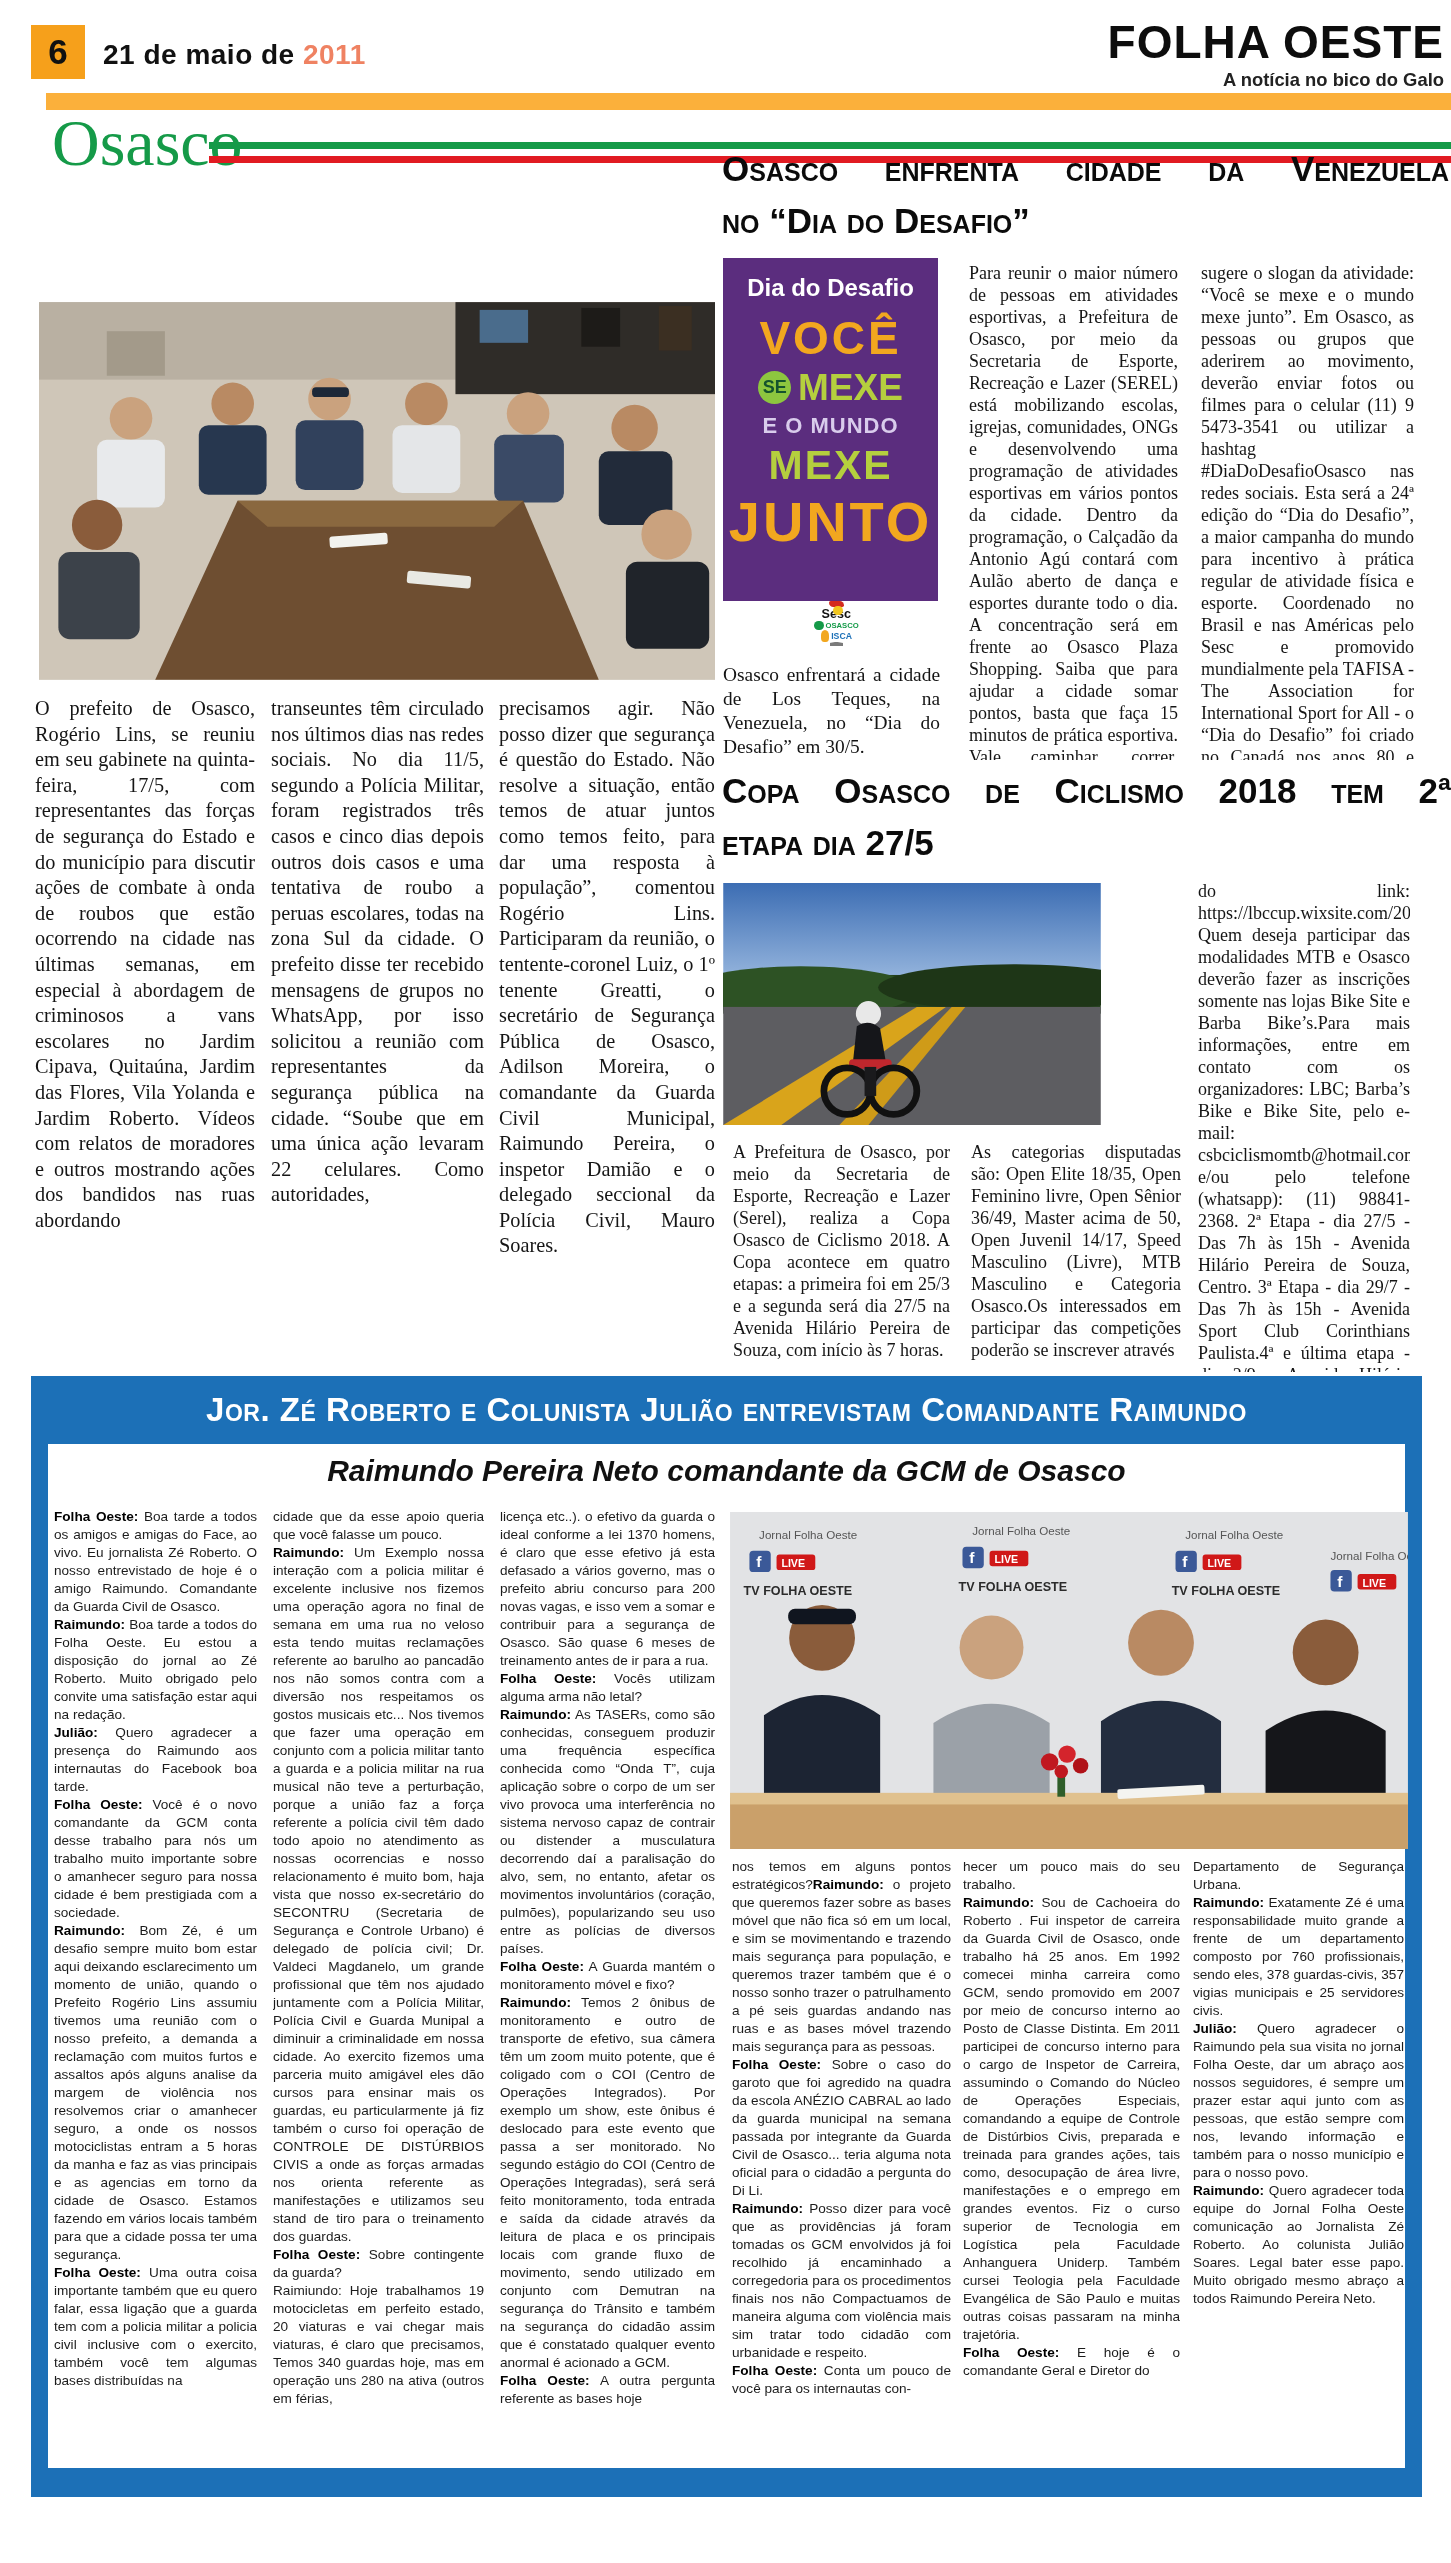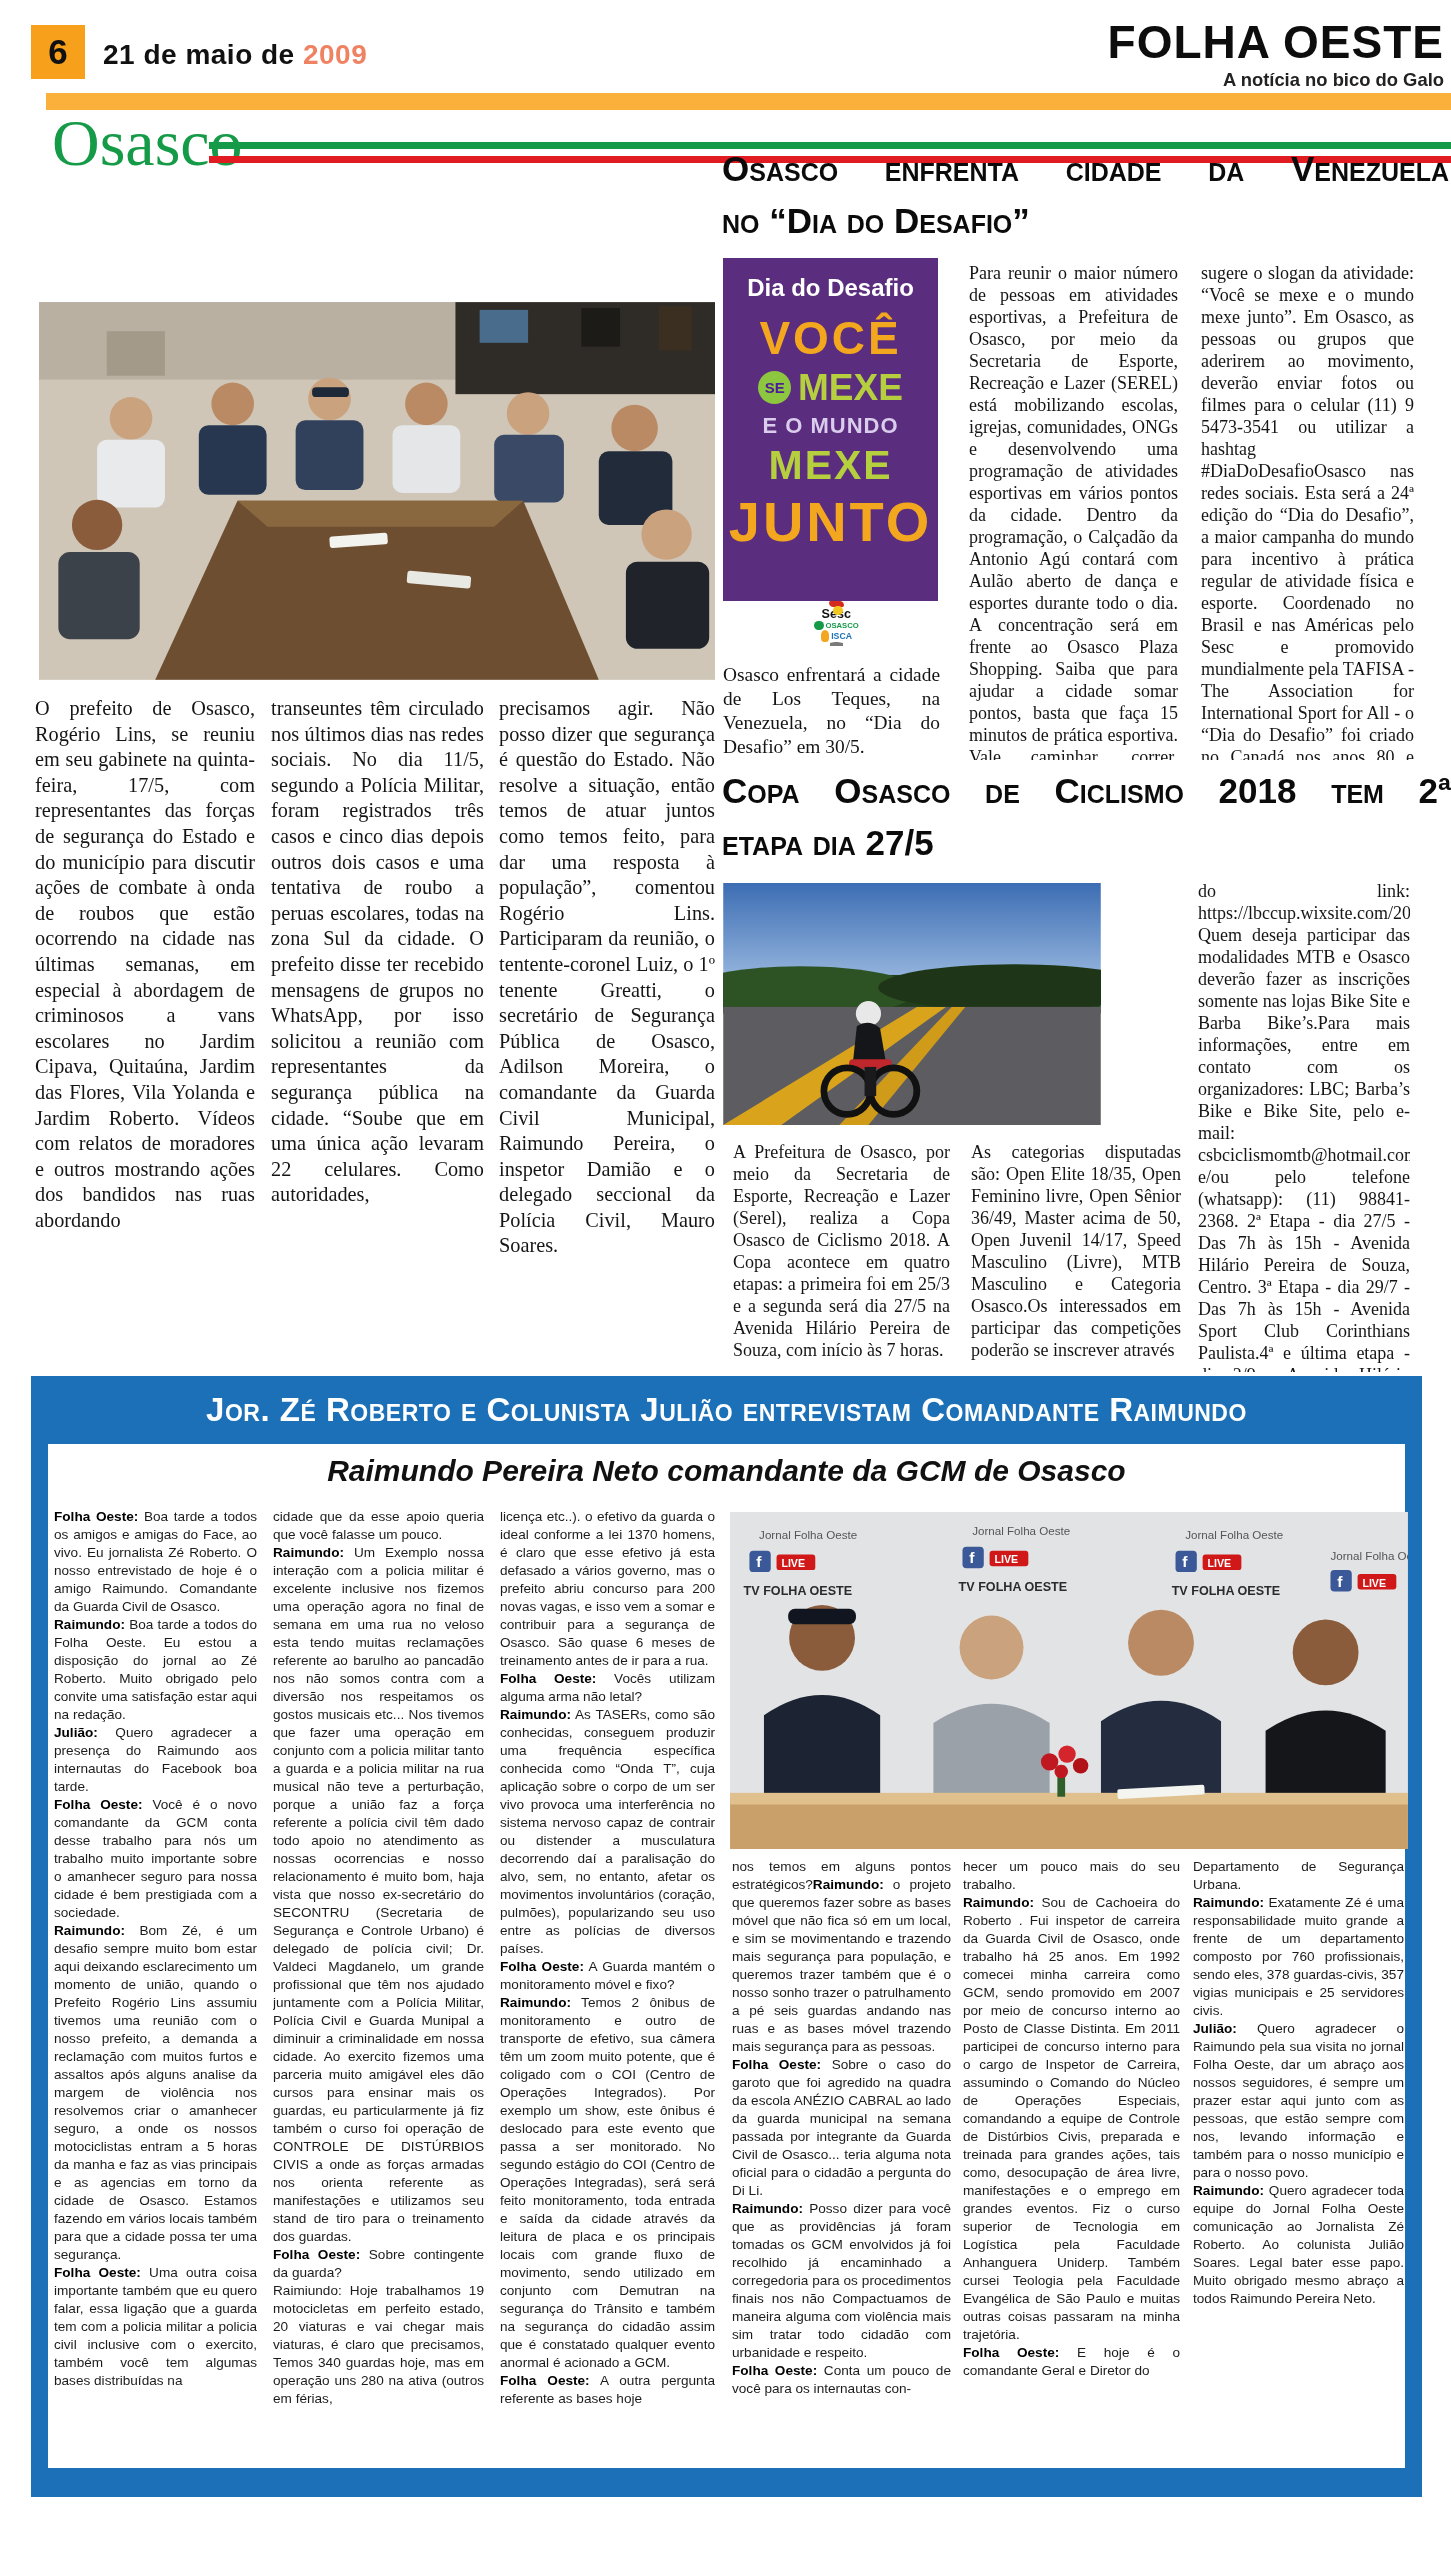--- a/index.html
+++ b/index.html
@@ -31,22 +31,22 @@
   .banner{background:#1c70b7;color:#fff;font-weight:bold;font-variant:small-caps;
           font-size:33px;display:flex;align-items:center;justify-content:center;letter-spacing:0.5px;}
   .subtitle{background:#fff;color:#111;font-weight:bold;font-style:italic;font-size:30px;
             display:flex;align-items:center;justify-content:center;}
   .bluebar{background:#1c70b7;}
   
   .poster{background:#5b2d7e;display:flex;flex-direction:column;align-items:center;}
   .poster-title{color:#fff;font-weight:bold;font-size:24px;margin-top:15.5px;}
   .poster-voce{color:#f2a71f;font-weight:bold;font-size:46px;letter-spacing:2.9px;margin-top:13.6px;line-height:1;}
   .poster-row{display:flex;align-items:center;gap:6.8px;margin-top:7.7px;}
-  .poster-se{width:33px;height:33px;border-radius:50%;background:#8dc63f;color:#4c1d95;
-             font-weight:bold;font-size:15px;display:flex;align-items:center;justify-content:center;}
+  .poster-se{width:33px;height:33px;border-radius:50%;background:#8dc63f;color:#14532d;
+             font-weight:bold;font-size:18px;display:flex;align-items:center;justify-content:center;}
   .poster-mexe1{color:#b5cf3e;font-weight:bold;font-size:37px;line-height:1;}
   .poster-mundo{color:#d9ccec;font-weight:bold;font-size:22px;letter-spacing:1px;margin-top:7.7px;}
   .poster-mexe2{color:#b5cf3e;font-weight:bold;font-size:41px;line-height:1;margin-top:5.8px;letter-spacing:1.9px;}
   .poster-junto{color:#f2a71f;font-weight:bold;font-size:56px;line-height:1;margin-top:7.7px;letter-spacing:2.9px;}
   .logo-strip{background:#fff;display:flex;align-items:center;justify-content:space-around;padding:0 5.8px;}
   .logo-sesc{font-weight:bold;font-size:12.6px;color:#111;}
   .logo-osasco{font-weight:bold;font-size:7.7px;color:#159a48;display:flex;align-items:center;gap:1.9px;}
   .logo-isca{font-weight:bold;font-size:8.7px;color:#1c70b7;display:flex;align-items:center;gap:1.9px;}
   .dot-green{width:9.7px;height:9.7px;border-radius:50%;background:#159a48;display:inline-block;}
   .flame{width:8.7px;height:11.6px;background:#f2a71f;display:inline-block;border-radius:50% 50% 40% 40%;}
@@ -55,21 +55,21 @@
   .building{width:13.6px;height:11.6px;background:#7a7a7a;clip-path:polygon(0 30%,50% 0,100% 30%,100% 100%,0 100%);}
 </style>
 </head>
 <body>
 
 <div class="page">
 
   <div class="abs pagenum" style="left:31px;top:25px;width:54px;height:54px;background:#f6a01b;">6</div>
   <div class="abs date" style="left:103px;top:39px;">
     <span>21 de maio de</span>
-    <span class="year">2009</span>
+    <span class="year">2011</span>
   </div>
   <div class="abs" style="left:872px;top:19.4px;width:572px;">
     <div class="masthead">FOLHA OESTE</div>
     <div class="tagline">A notícia no bico do Galo</div>
   </div>
   <div class="abs" style="left:46px;top:93px;width:1405px;height:16.5px;background:#fbb03b;"></div>
 
   <div class="abs section-title" style="left:52px;top:110px;">Osasco</div>
   <div class="abs" style="left:209px;top:142px;width:1242px;height:6.8px;background:#159a48;"></div>
   <div class="abs" style="left:209px;top:156px;width:1242px;height:6.8px;background:#e11b22;"></div>

